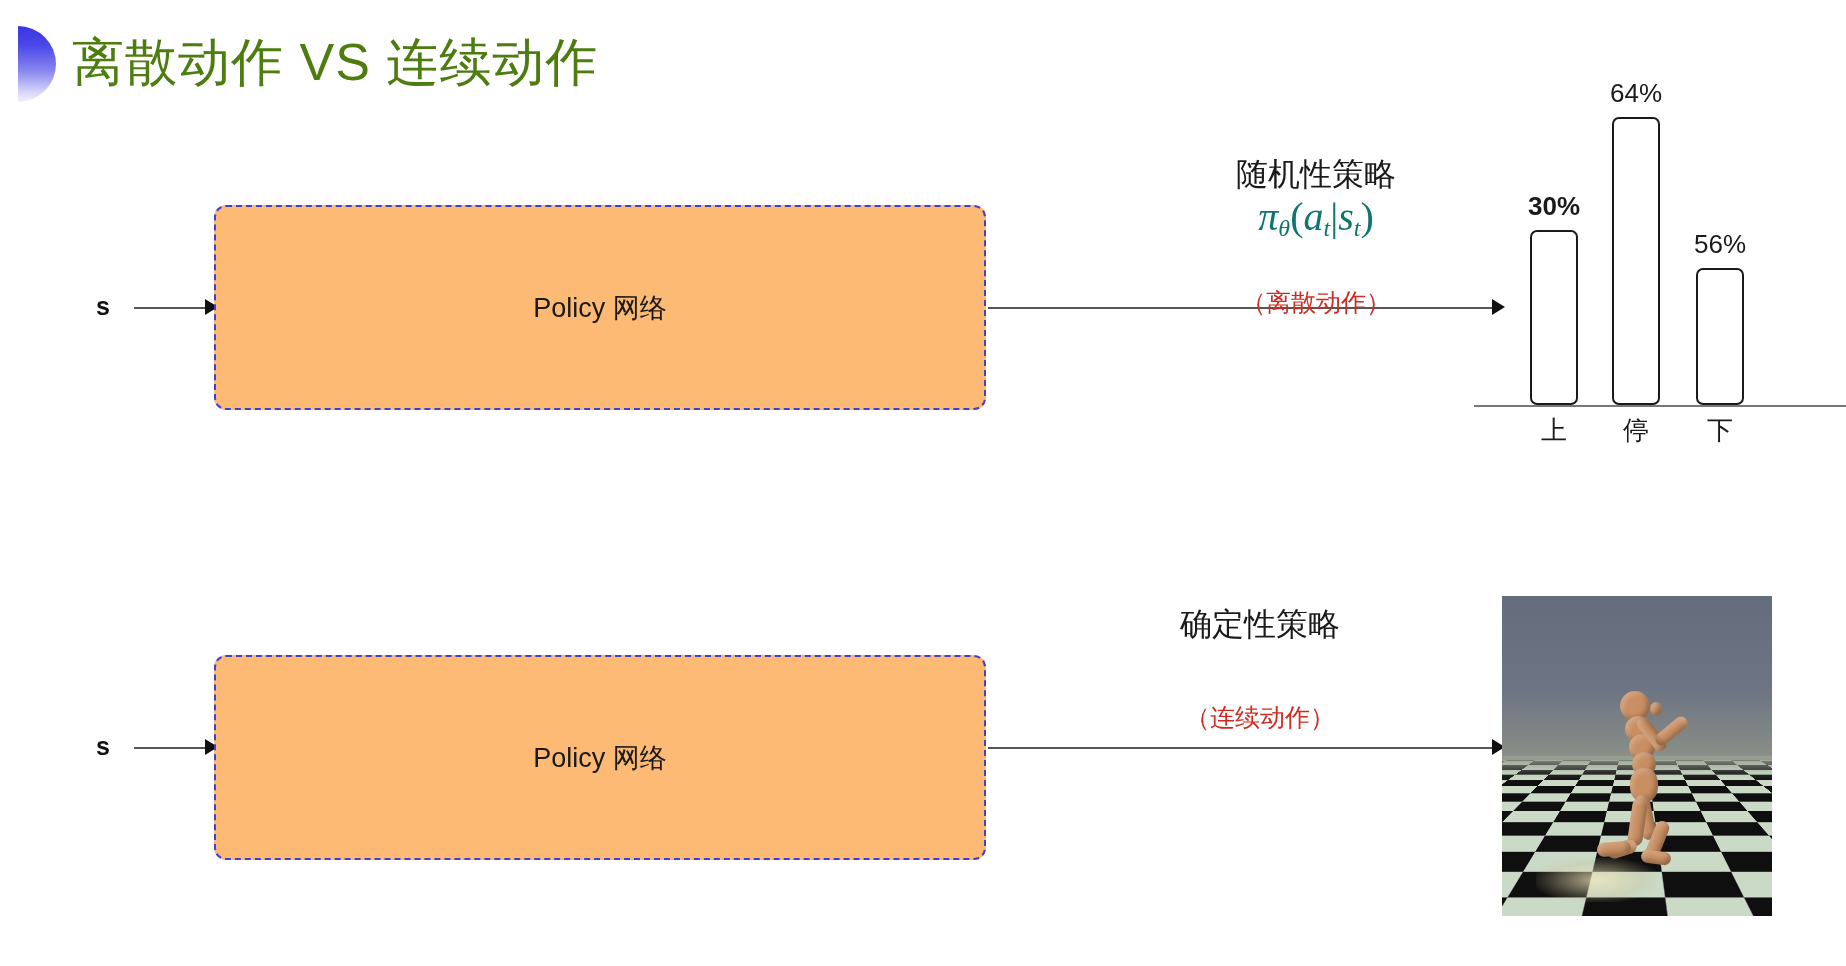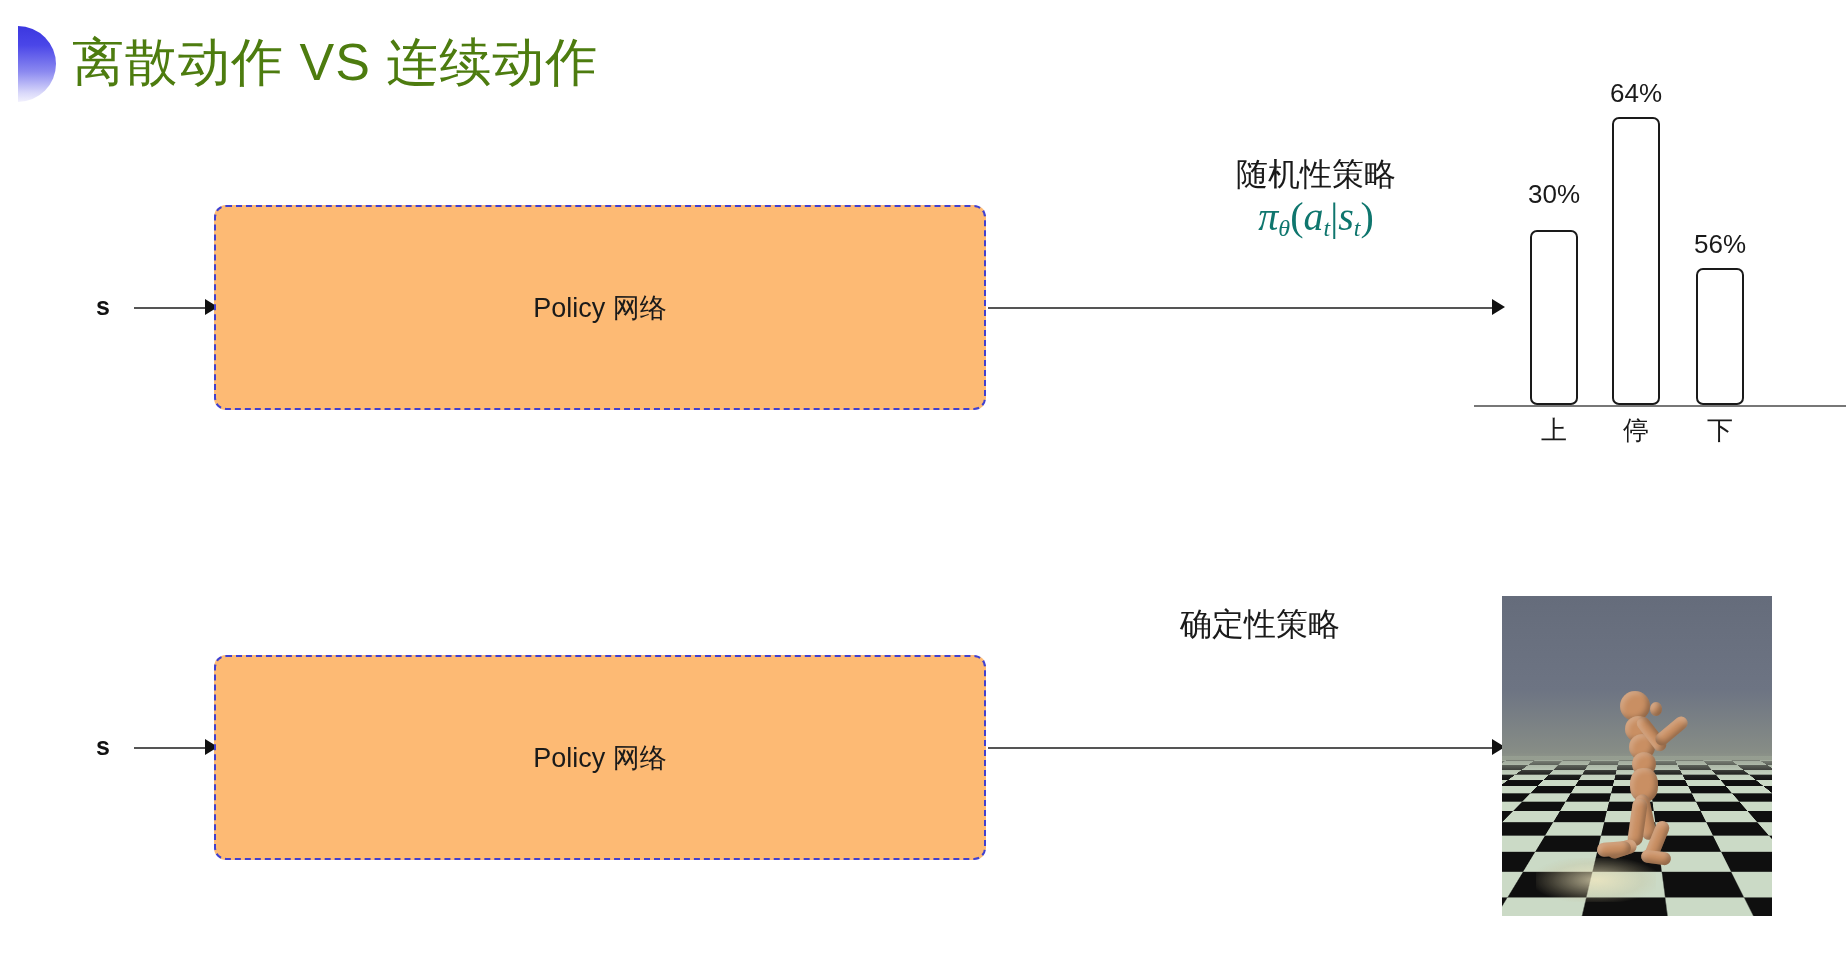--- a/index.html
+++ b/index.html
@@ -229,27 +229,28 @@
   <div class="policy-box" id="policy-box-1">
     <div class="policy-label">Policy 网络</div>
   </div>
 
   <div class="arrow-line" id="arrow-out-1"></div>
   <div class="arrow-head" id="arrow-out-1-head"></div>
 
   <div class="mid-col" id="mid-col-1">
     <div class="policy-kind">随机性策略</div>
     <div class="policy-formula"><span>π</span><sub>θ</sub><span class="nonitalic-paren">(</span><span>a</span><sub>t</sub><span class="nonitalic-paren">|</span><span>s</span><sub>t</sub><span class="nonitalic-paren">)</span></div>
+    <div class="action-type">（离散动作）</div>
   </div>
 
   <div id="bar-chart">
     <div class="chart-baseline"></div>
 
     <div class="bar" style="left:56px; width:48px; height:175px;"></div>
-    <div class="bar-value" style="left:40px; bottom:240px; width:80px;">30%</div>
+    <div class="bar-value" style="left:40px; bottom:228px; width:80px;font-weight:bold;">30%</div>
     <div class="bar-cat" style="left:40px; width:80px;">上</div>
 
     <div class="bar" style="left:138px; width:48px; height:288px;"></div>
     <div class="bar-value" style="left:122px; bottom:341px; width:80px;">64%</div>
     <div class="bar-cat" style="left:122px; width:80px;">停</div>
 
     <div class="bar" style="left:222px; width:48px; height:137px;"></div>
     <div class="bar-value" style="left:206px; bottom:190px; width:80px;">56%</div>
     <div class="bar-cat" style="left:206px; width:80px;">下</div>
   </div>
@@ -260,20 +261,21 @@
 
   <div class="policy-box" id="policy-box-2">
     <div class="policy-label">Policy 网络</div>
   </div>
 
   <div class="arrow-line" id="arrow-out-2"></div>
   <div class="arrow-head" id="arrow-out-2-head"></div>
 
   <div class="mid-col" id="mid-col-2">
     <div class="policy-kind">确定性策略</div>
+    <div class="action-type">（连续动作）</div>
   </div>
 
   <div id="humanoid-frame">
     <div class="sky"></div>
     <div class="floor"></div>
     <div class="floor-haze"></div>
     <div class="glare"></div>
 
     <div class="hl sh" style="left:118px; top:95px; width:30px; height:30px; border-radius:50%;"></div>
     <div class="hl sh" style="left:123px; top:120px; width:26px; height:26px; border-radius:50%;"></div>

